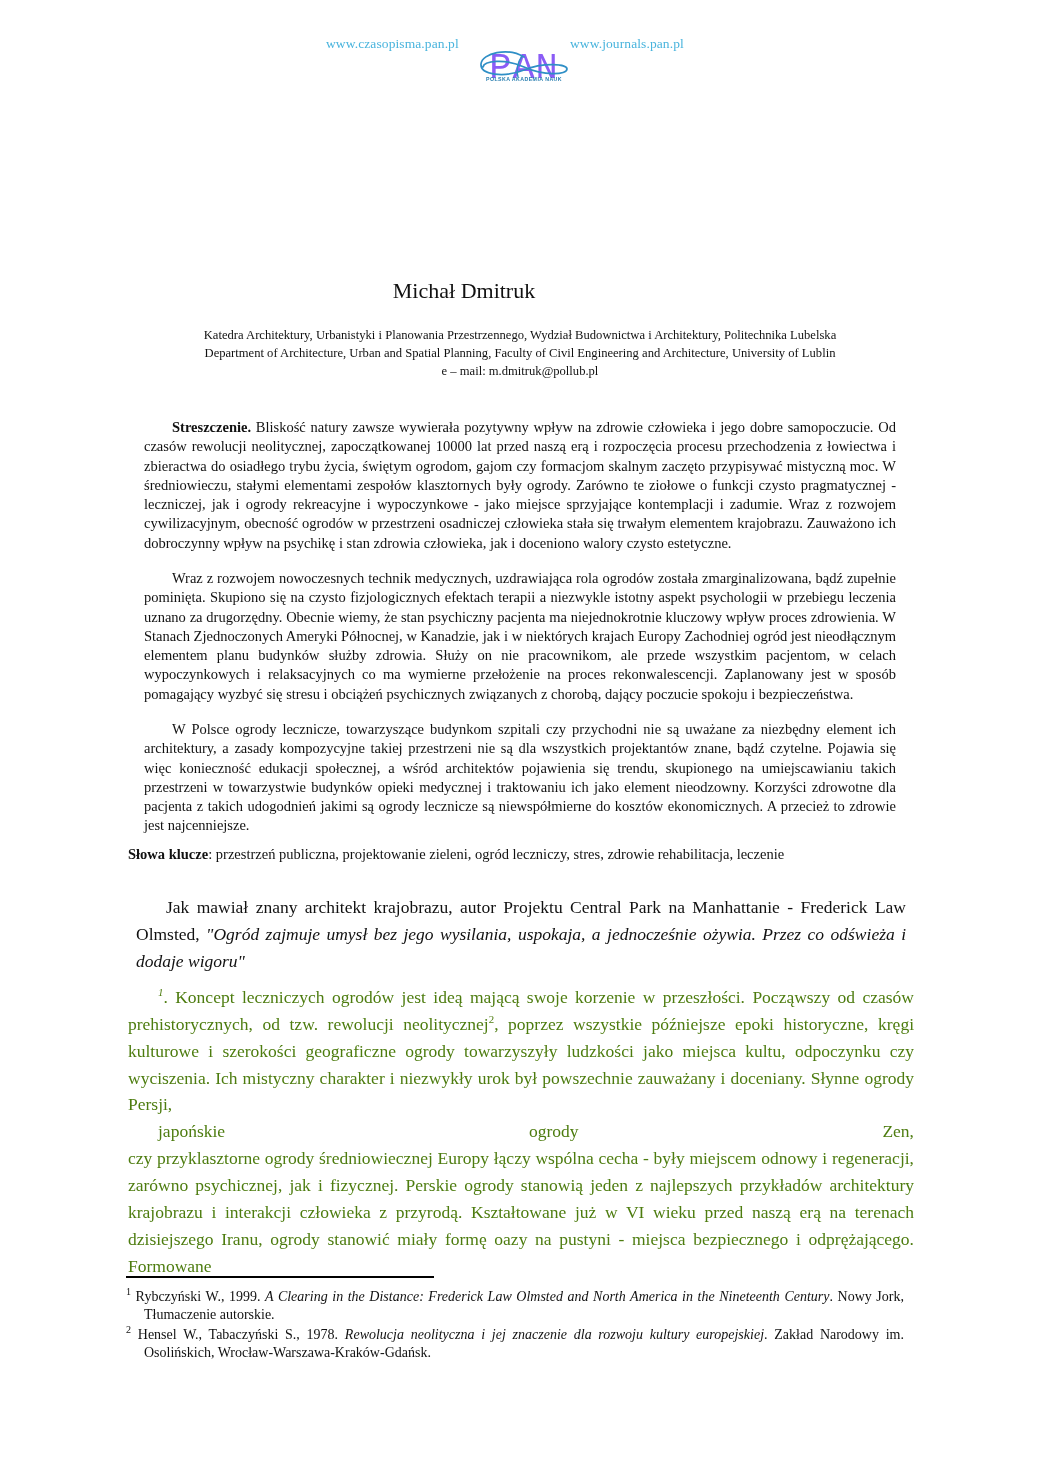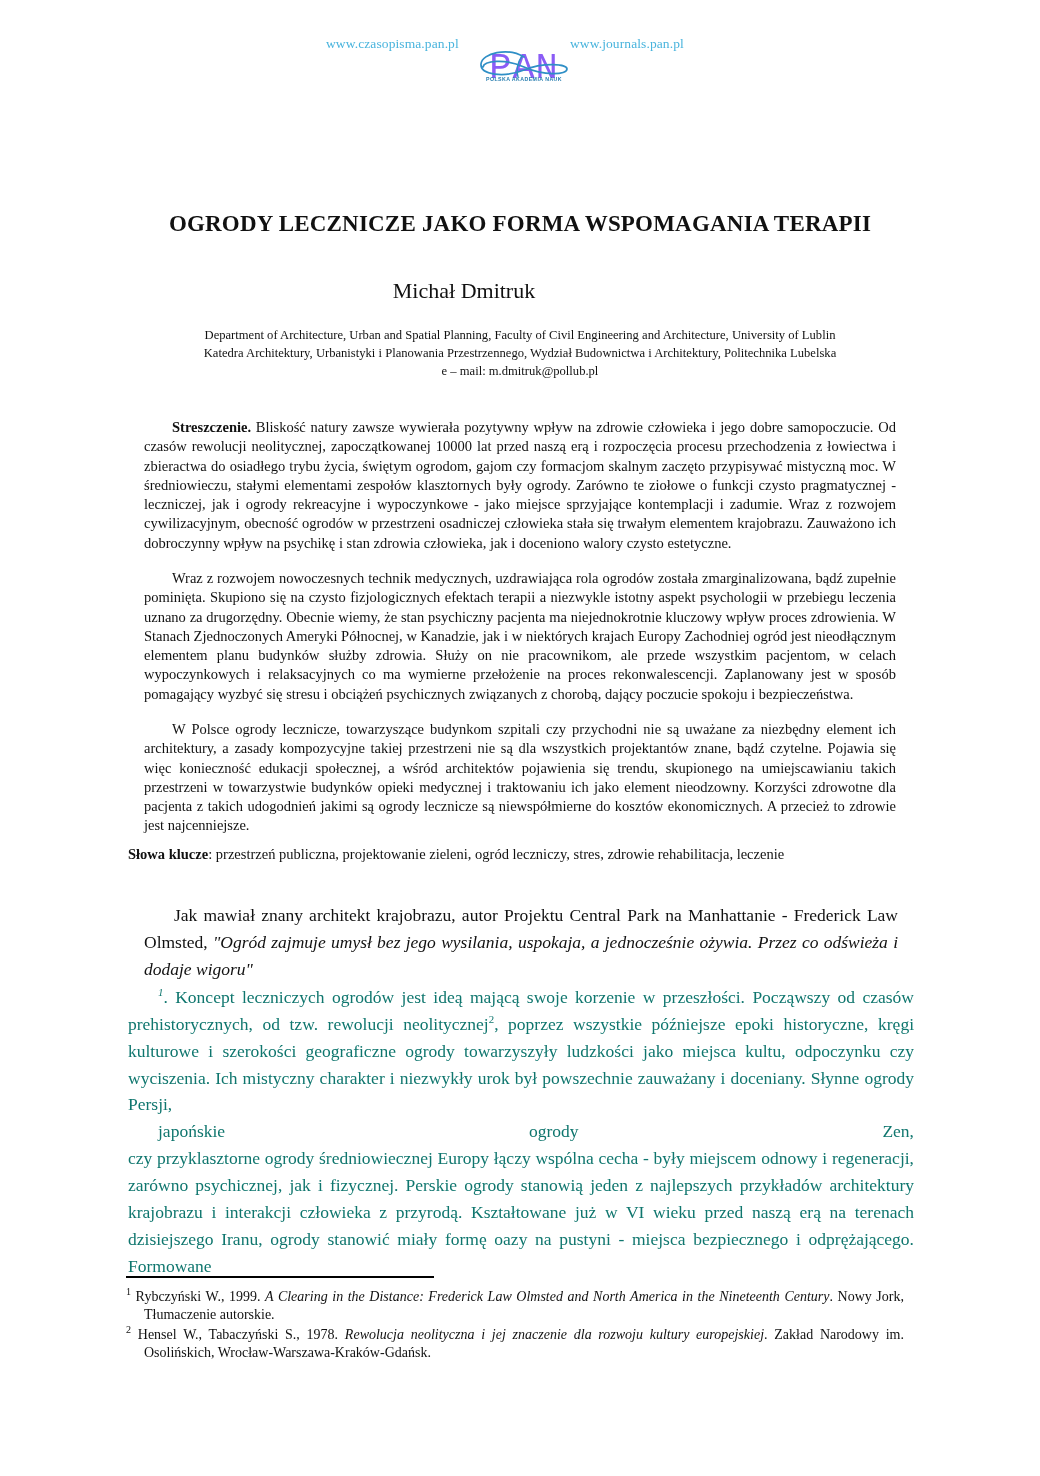--- a/index.html
+++ b/index.html
@@ -162,33 +162,33 @@
     position: absolute;
     top: 886px;
     left: 128px;
     width: 786px;
     font-size: 17.5px;
     line-height: 1.53;
     text-align: justify;
     text-justify: inter-word;
     color: #111;
   }
-  .body-quote p { margin: 16px; text-indent: 30px; }
+  .body-quote p { margin: 8px; text-indent: 30px; }
   .quoted { font-style: italic; }
 
   .body-main {
     position: absolute;
     top: 984px;
     left: 128px;
     width: 786px;
     font-size: 17.5px;
     line-height: 1.535;
     text-align: justify;
     text-justify: inter-word;
-    color: #0f766e;
+    color: #4d7c0f;
   }
   .body-main p { margin: 0; text-indent: 30px; }
   sup.fn {
     font-size: 0.62em;
     vertical-align: super;
     line-height: 0;
     font-style: italic;
   }
   sup.fn2 {
     font-size: 0.62em;
@@ -249,27 +249,26 @@
         <path d="M46 7 C 30 -3, 4 3, 3 14 C 2 25, 26 28, 46 20 C 66 12, 89 14, 89 19 C 89 25, 66 26, 46 17 C 26 8, 6 11, 5 17" fill="none" stroke="#2f8fc6" stroke-width="1.7" stroke-linecap="round"></path>
         <path d="M44 6 C 40 12, 38 20, 40 27" fill="none" stroke="#2f8fc6" stroke-width="1.4" stroke-linecap="round"></path>
       </svg>
       <div class="pan-sub">POLSKA AKADEMIA NAUK</div>
     </div>
 
     <div class="url-right">www.journals.pan.pl</div>
 
   </div>
 
-  <h1 class="title">OGRODY LECZNICZE JAKO FORMA WSPOMAGANIA TERAPII</h1>
 
   <div class="author">Michał Dmitruk</div>
 
   <div class="affiliation">
+    <div>Katedra  Architektury, Urbanistyki i Planowania Przestrzennego, Wydział Budownictwa i Architektury, Politechnika Lubelska</div>
     <div>Department of Architecture, Urban and Spatial Planning, Faculty of Civil Engineering and Architecture, University of Lublin</div>
-    <div>Katedra  Architektury, Urbanistyki i Planowania Przestrzennego, Wydział Budownictwa i Architektury, Politechnika Lubelska</div>
     <div>e – mail: m.dmitruk@pollub.pl</div>
   </div>
 
   <div class="abstract">
     <p><span class="lbl">Streszczenie.</span><span> Bliskość natury zawsze wywierała pozytywny wpływ na zdrowie człowieka i jego dobre samopoczucie. Od czasów rewolucji neolitycznej, zapoczątkowanej 10000 lat przed naszą erą i rozpoczęcia procesu przechodzenia z łowiectwa i zbieractwa do osiadłego trybu życia, świętym ogrodom, gajom czy formacjom skalnym zaczęto przypisywać mistyczną moc. W średniowieczu, stałymi elementami zespołów klasztornych były ogrody. Zarówno te ziołowe o funkcji czysto pragmatycznej - leczniczej, jak i ogrody rekreacyjne i wypoczynkowe - jako miejsce sprzyjające kontemplacji i zadumie. Wraz z rozwojem cywilizacyjnym, obecność ogrodów w przestrzeni osadniczej człowieka stała się trwałym elementem krajobrazu. Zauważono ich dobroczynny wpływ na psychikę i stan zdrowia człowieka, jak i doceniono walory czysto estetyczne.</span></p>
     <p>Wraz z rozwojem nowoczesnych technik medycznych, uzdrawiająca rola ogrodów została zmarginalizowana, bądź zupełnie pominięta. Skupiono się na czysto fizjologicznych efektach terapii a niezwykle istotny aspekt psychologii w przebiegu leczenia uznano za drugorzędny. Obecnie wiemy, że stan psychiczny pacjenta ma niejednokrotnie kluczowy  wpływ proces zdrowienia. W Stanach Zjednoczonych Ameryki Północnej, w Kanadzie, jak i w niektórych krajach Europy Zachodniej ogród jest nieodłącznym elementem planu budynków służby zdrowia. Służy on nie pracownikom, ale przede wszystkim pacjentom, w celach wypoczynkowych i relaksacyjnych co ma wymierne przełożenie na proces rekonwalescencji. Zaplanowany jest w sposób pomagający wyzbyć się stresu i obciążeń psychicznych związanych z chorobą, dający poczucie spokoju i bezpieczeństwa.</p>
     <p>W Polsce ogrody lecznicze, towarzyszące budynkom szpitali czy przychodni nie są uważane za niezbędny element ich architektury, a zasady kompozycyjne takiej przestrzeni nie są dla wszystkich projektantów znane, bądź czytelne. Pojawia się więc konieczność edukacji społecznej, a wśród architektów pojawienia się trendu, skupionego na umiejscawianiu takich przestrzeni w towarzystwie budynków opieki medycznej i traktowaniu ich jako element nieodzowny. Korzyści zdrowotne dla pacjenta z takich udogodnień jakimi są ogrody lecznicze są niewspółmierne do kosztów ekonomicznych. A przecież to zdrowie jest najcenniejsze.</p>
   </div>
 
   <div class="keywords">

